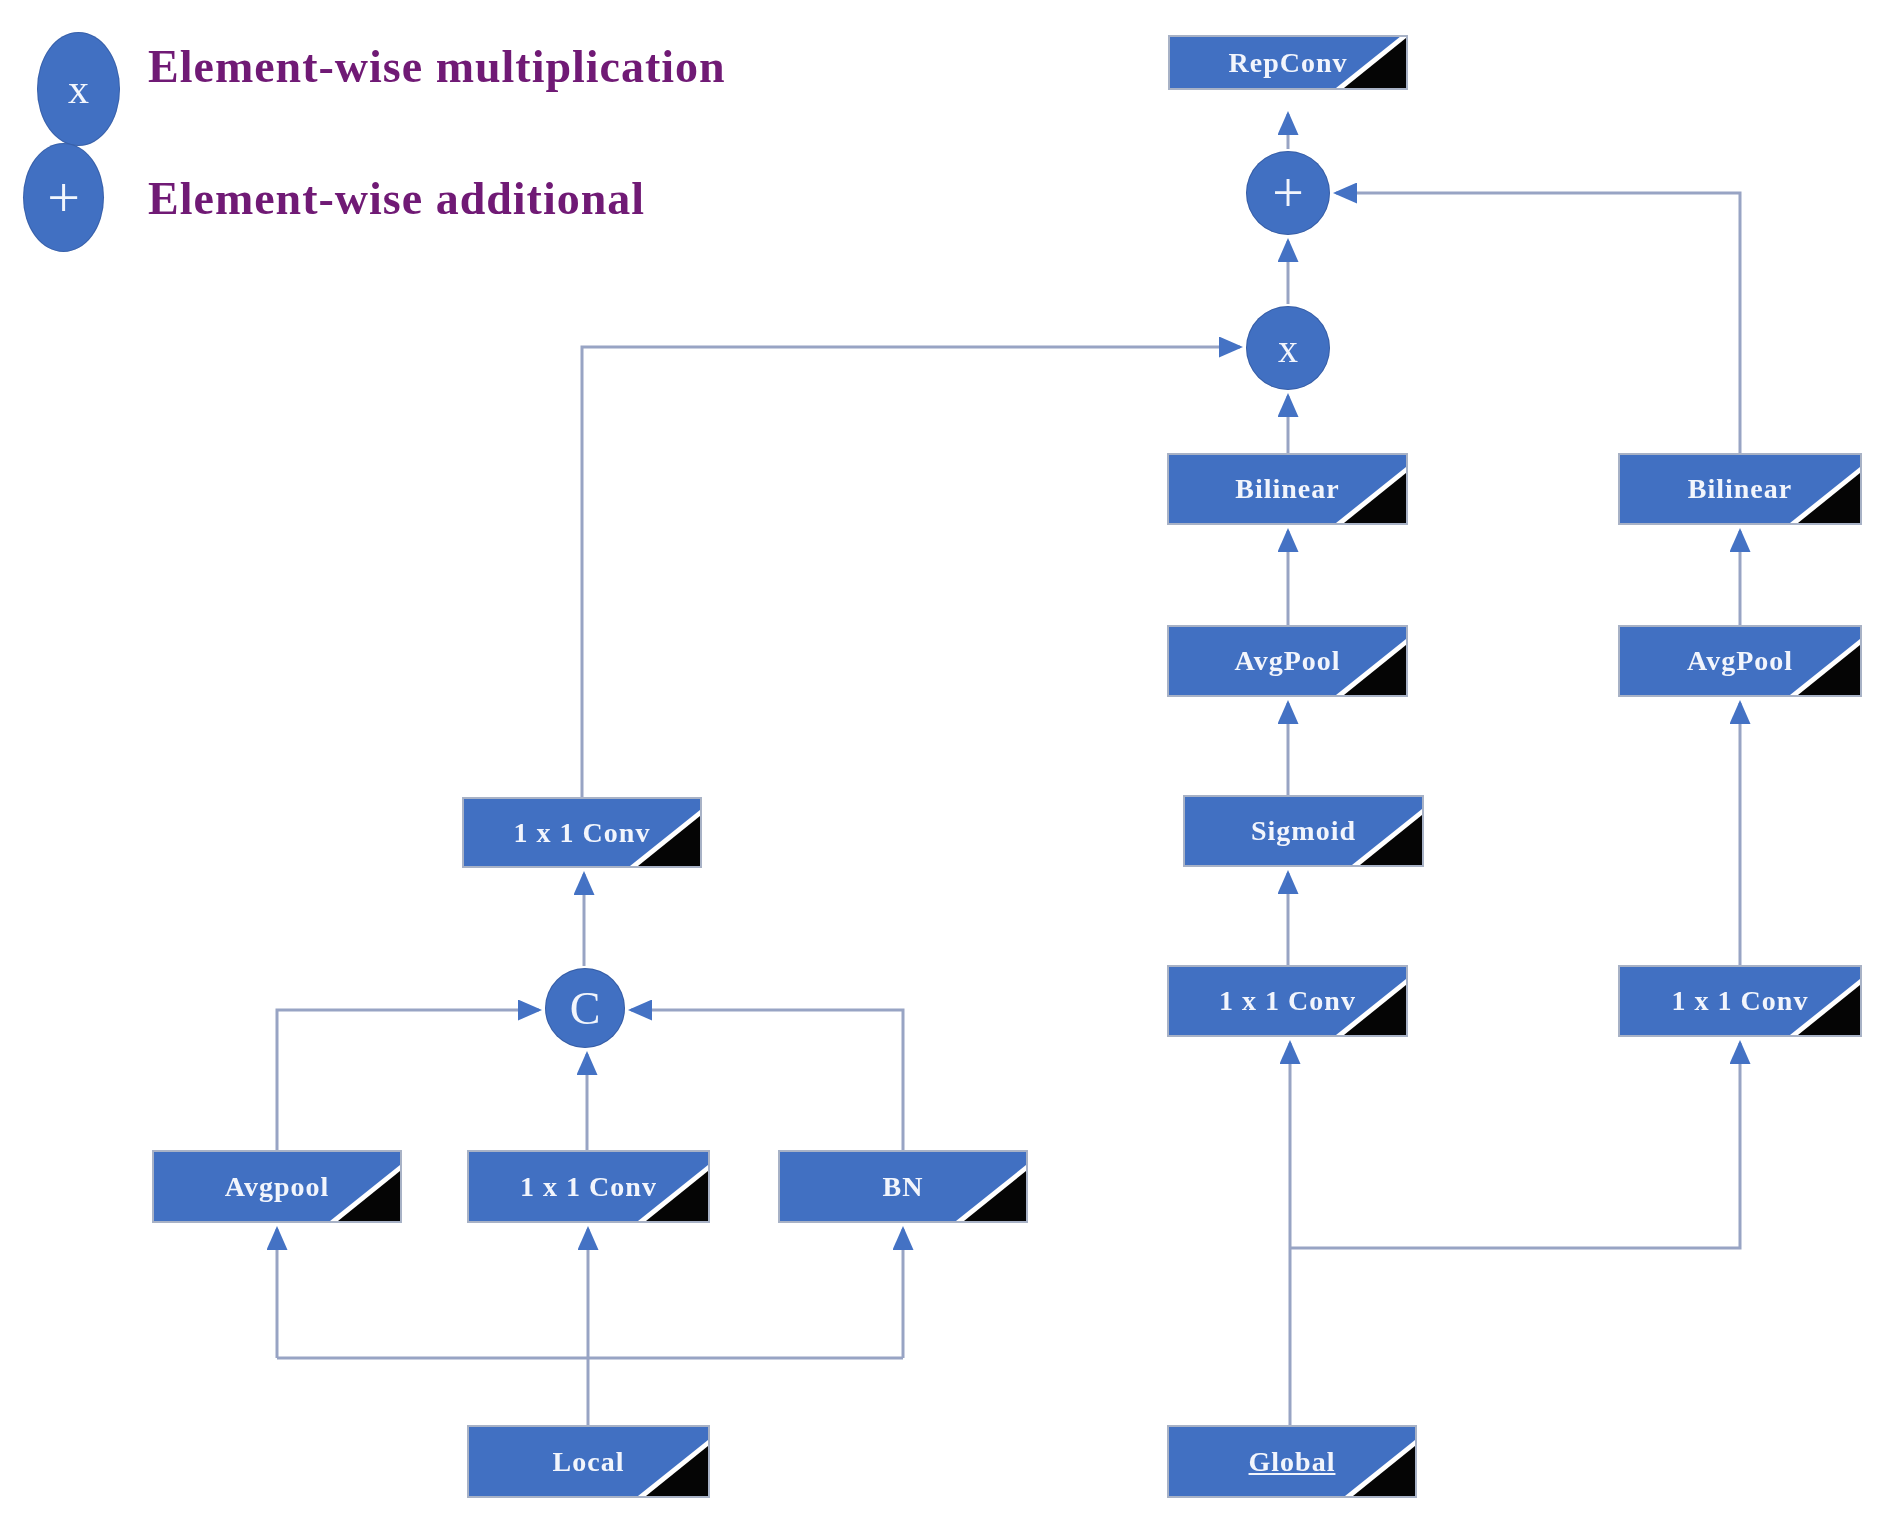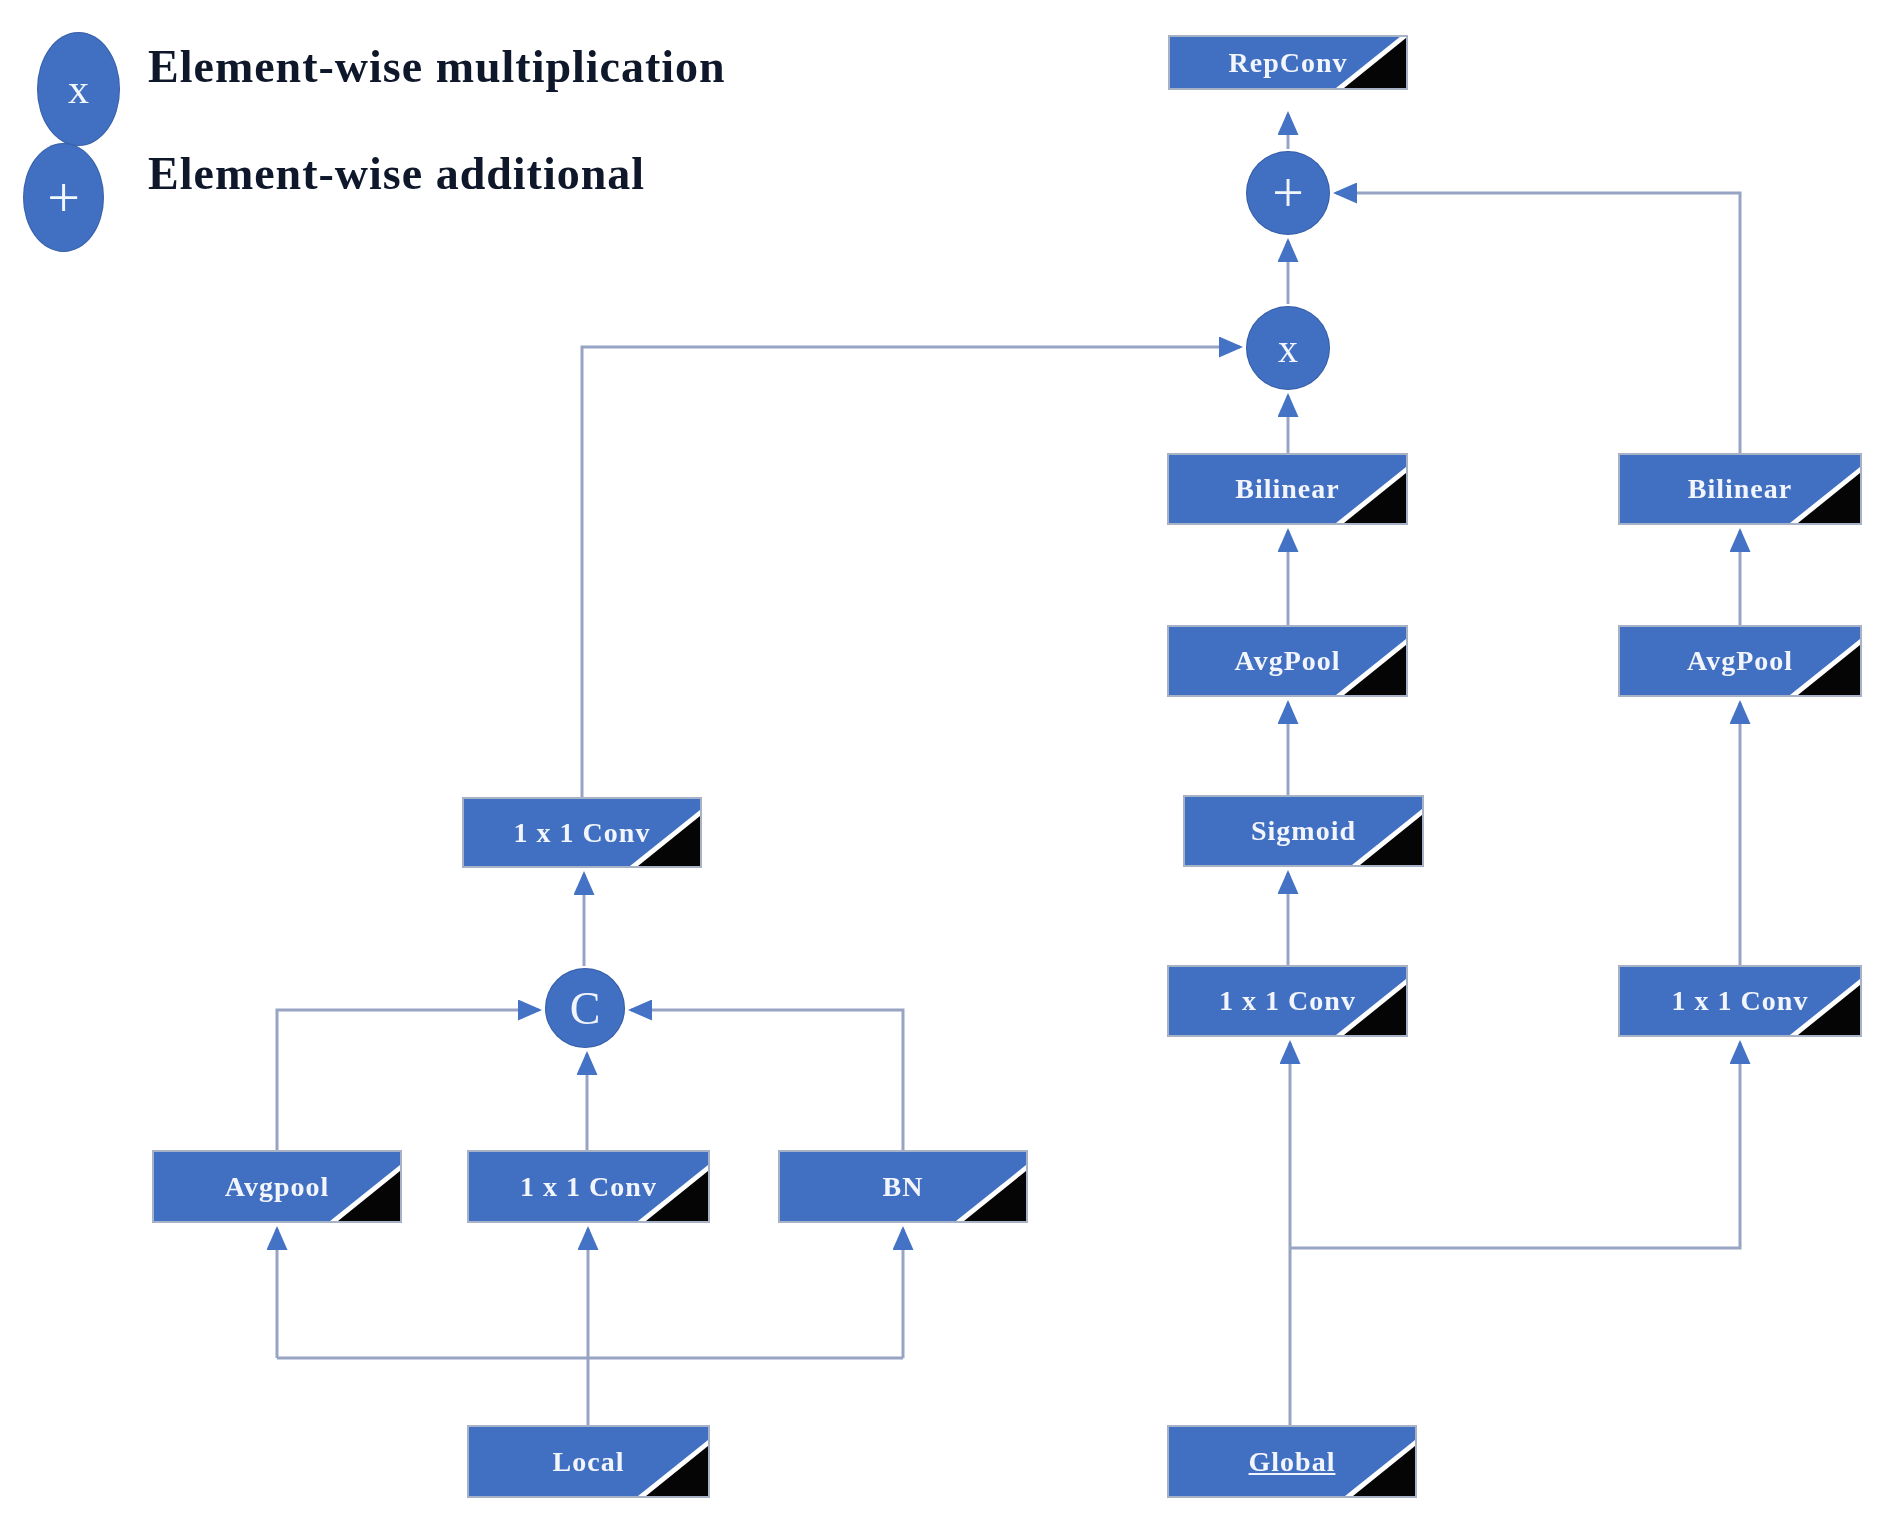--- a/index.html
+++ b/index.html
@@ -20,26 +20,26 @@
     color:#f2f6fd;
     box-shadow:0 0 0 1px rgba(30,50,100,.25) inset;
   }
   .legend-circle.c1{left:37px;top:32px;width:83px;height:114px;font-size:42px;}
   .legend-circle.c2{left:23px;top:143px;width:81px;height:109px;font-size:58px;font-weight:300;}
   .legend-label{
     position:absolute;
     left:148px;
     font-size:46px;
     font-weight:bold;
-    color:#0f172a;
+    color:#701a75;
     white-space:nowrap;
     letter-spacing:1px;
   }
   .legend-label.l1{top:40px;}
-  .legend-label.l2{top:147px;}
+  .legend-label.l2{top:172px;}
   
   svg.wires{position:absolute;left:0;top:0;}
   
   .box{
     position:absolute;
     background:#4170C2;
     border:2px solid #A8B2C6;
     box-sizing:border-box;
     display:flex;align-items:center;justify-content:center;
     color:#F2F5FC;

